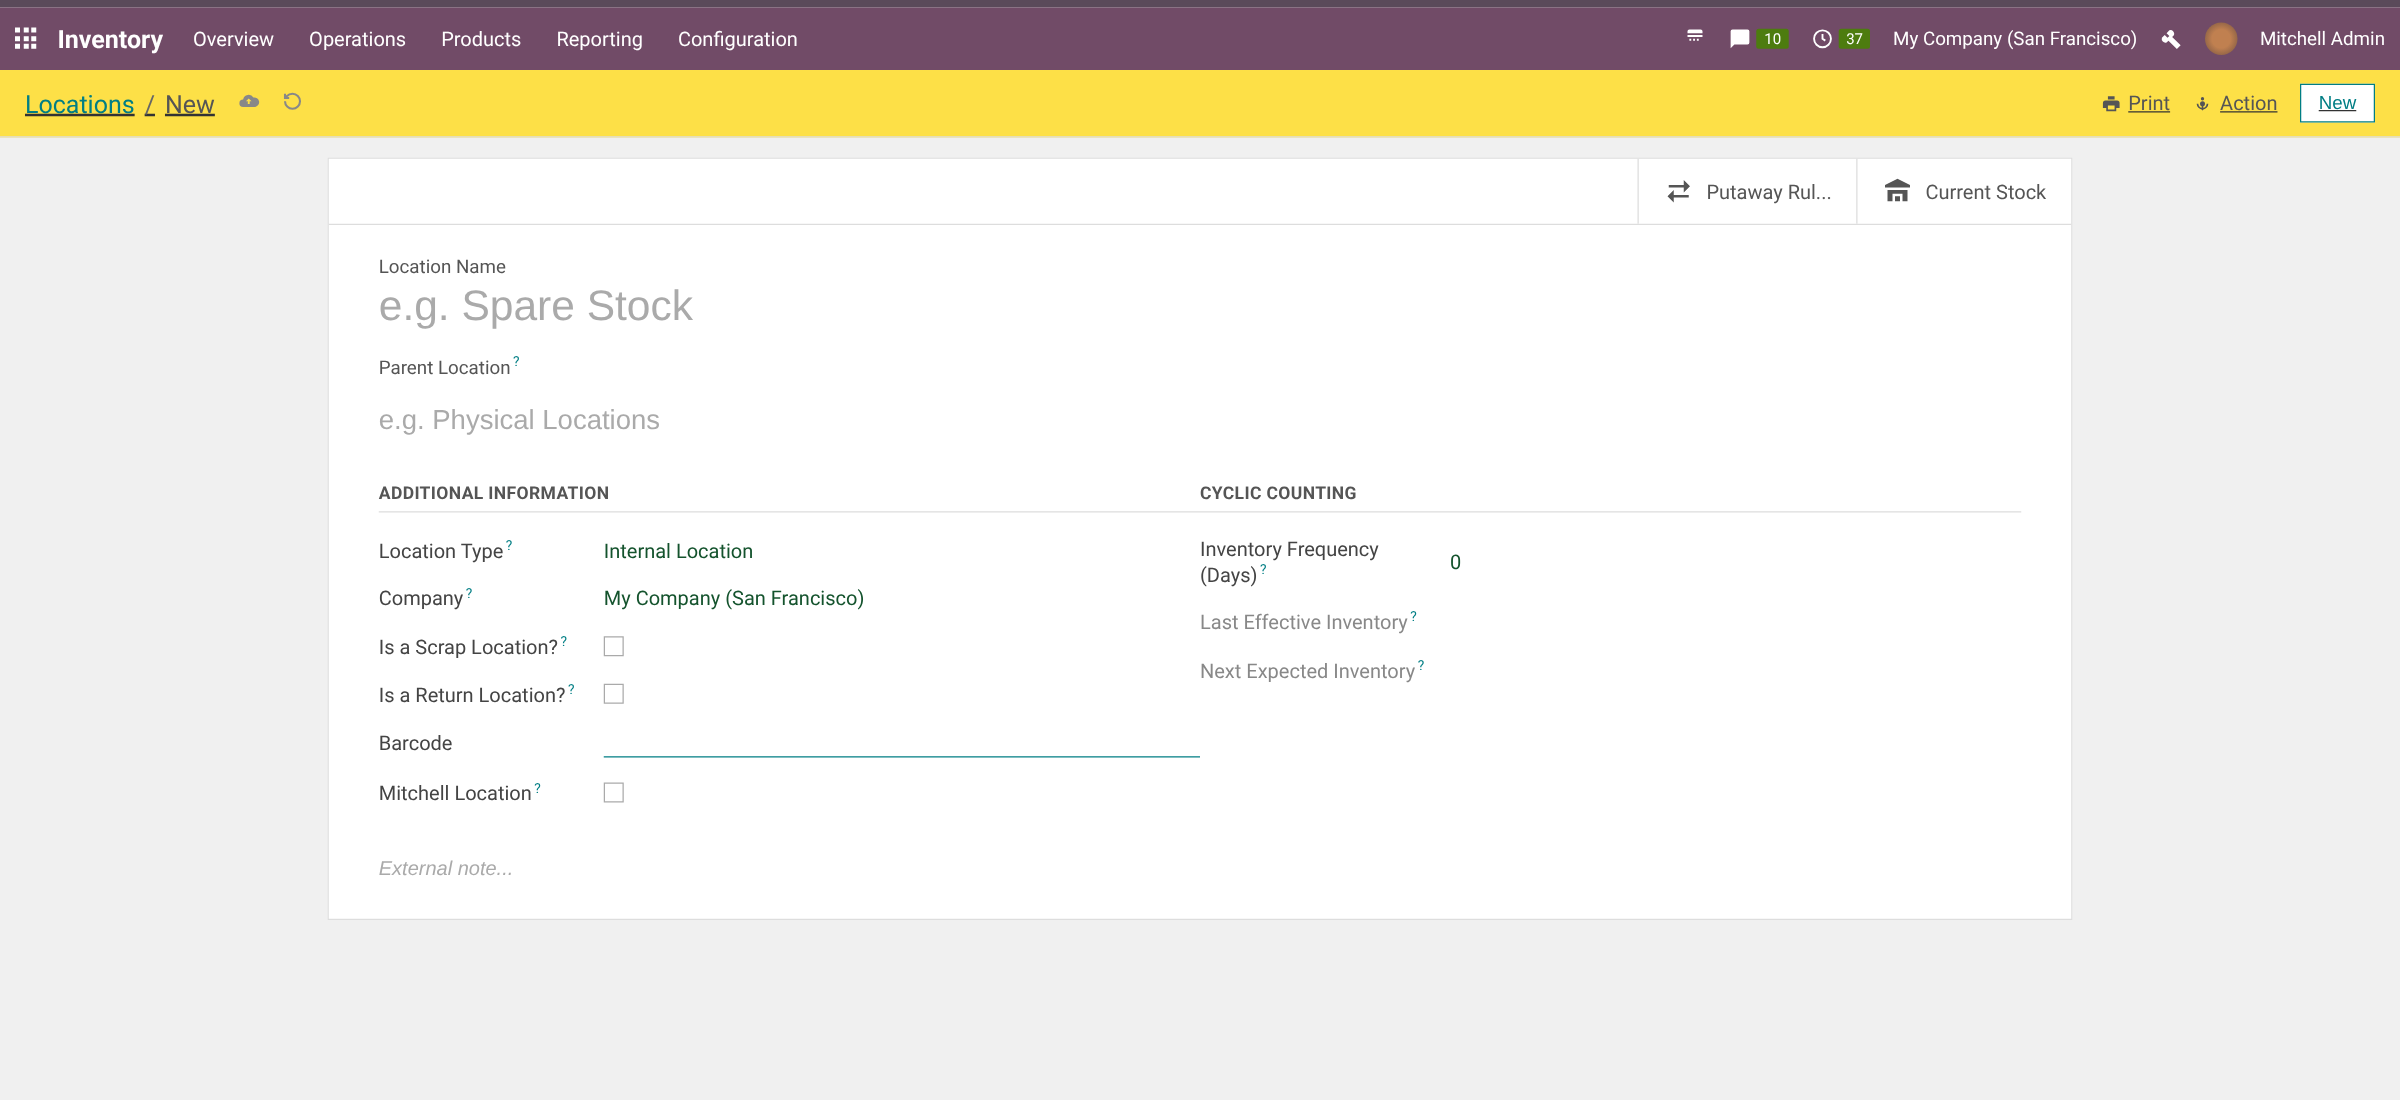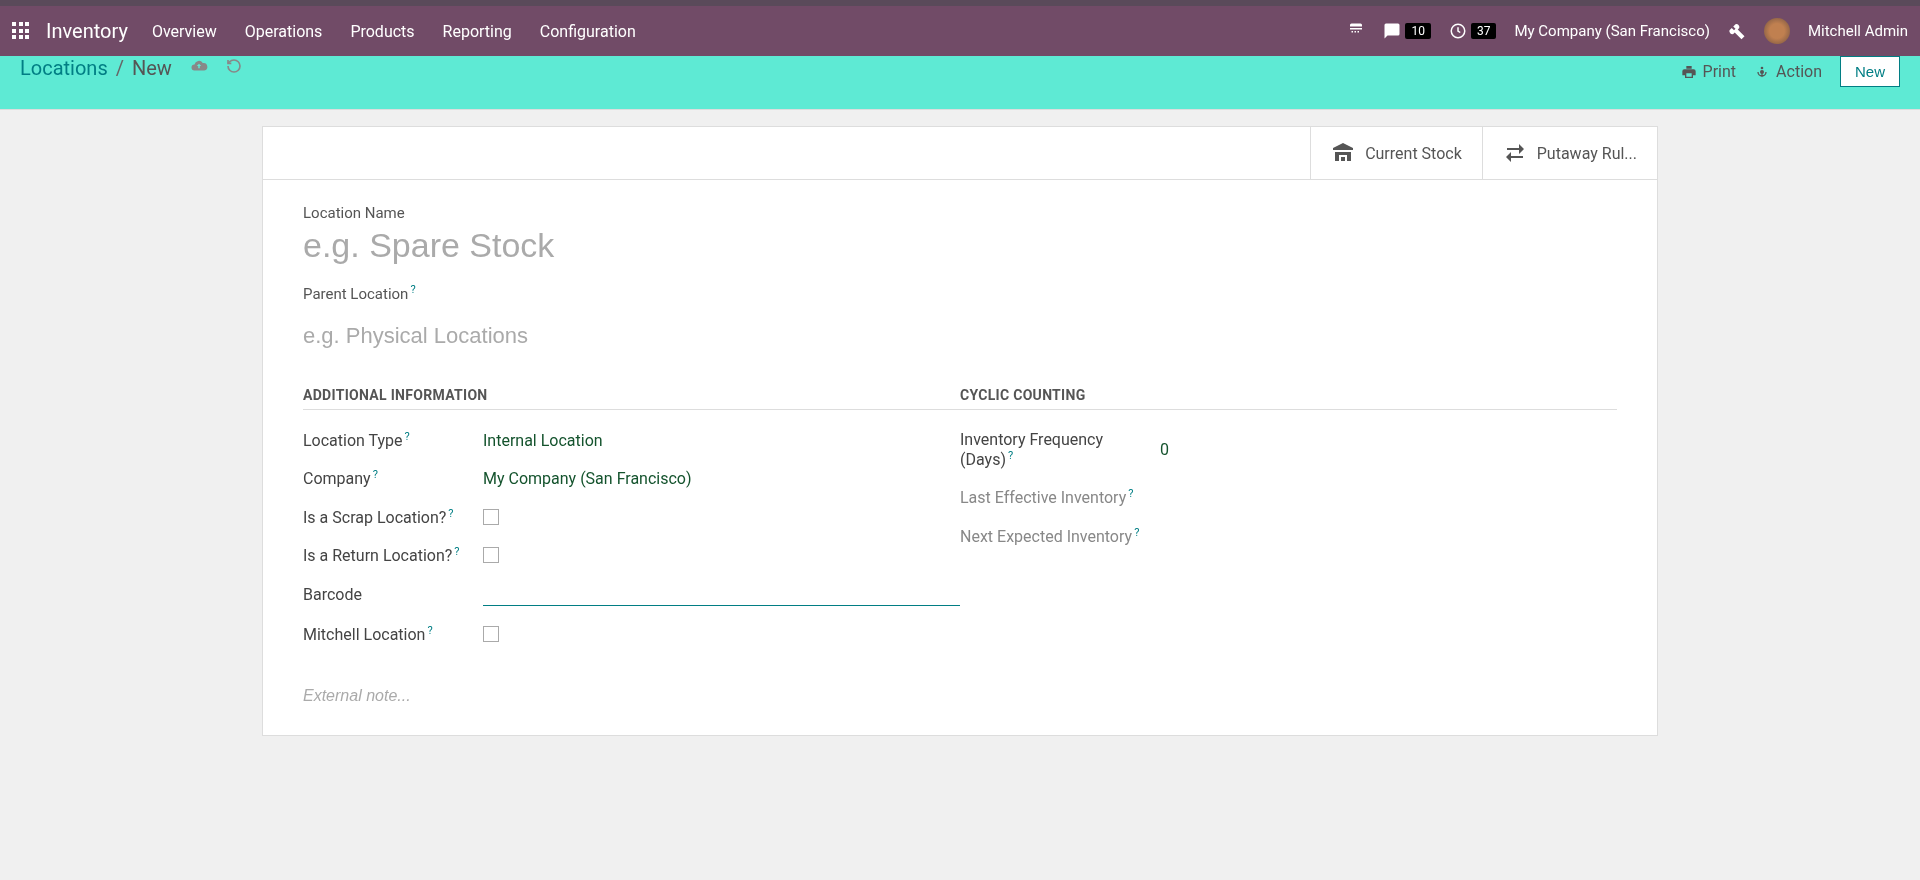--- a/index.html
+++ b/index.html
@@ -18,37 +18,38 @@
 .apps-icon {
   width: 18px; height: 18px;
   display: grid;
   grid-template-columns: repeat(3, 1fr);
   grid-template-rows: repeat(3, 1fr);
   gap: 2px;
   margin-right: 16px;
   cursor: pointer;
 }
 .apps-icon span { background: #fff; width: 4px; height: 4px; }
-.brand { font-size: 20px; font-weight: 400; margin-right: 24px; }
+.brand { font-size: 20px; font-weight: 700; margin-right: 24px; }
 .nav-menu { display: flex; gap: 28px; justify-content: flex-end; }
 .nav-menu a { color: #fff; text-decoration: none; font-size: 16px; cursor: pointer; }
 .nav-right { margin-left: auto; display: flex; align-items: center; gap: 18px; }
 .nav-icon { color: #fff; cursor: pointer; display: flex; align-items: center; gap: 4px; font-size: 15px; }
-.badge { background: #000000; color: #fff; font-size: 12px; padding: 1px 6px; border-radius: 2px; }
+.badge { background: #4d7c0f; color: #fff; font-size: 12px; padding: 1px 6px; border-radius: 2px; }
 .company-name { font-size: 15px; }
 .avatar { width: 26px; height: 26px; border-radius: 50%; background: radial-gradient(circle, #c08050 40%, #705040); }
 .user-name { font-size: 15px; }
 
 .control-bar {
-  background: #5eead4;
+  background: #fde047;
   border-bottom: 1px solid #ddd;
   height: 54px;
   display: flex;
-  align-items: flex-start;
+  align-items: center;
   padding: 0 20px;
+  text-decoration: underline;
 }
 .breadcrumb { font-size: 20px; display: flex; align-items: center; gap: 8px; }
 .breadcrumb .link { color: #017E84; cursor: pointer; }
 .breadcrumb .sep { color: #666; }
 .breadcrumb .current { color: #555; }
 .bc-icon { color: #888; margin-left: 10px; cursor: pointer; font-size: 16px; }
 .cb-right { margin-left: auto; display: flex; align-items: center; gap: 18px; }
 .cb-action { color: #555; cursor: pointer; font-size: 16px; display: flex; align-items: center; gap: 6px; }
 .btn-new { border: 1px solid #017E84; color: #017E84; background: #fff; padding: 6px 14px; font-size: 15px; cursor: pointer; }
 
@@ -214,30 +215,30 @@
     </div>
     <button class="btn-new">New</button>
   </div>
 </div>
 
 <div class="content-wrap">
   <div class="form-sheet">
     <div class="button-box">
       <div class="stat-btn">
         <svg viewBox="0 0 24 24">
+            <path d="M16 3l5 5-5 5V9H4V7h12V3zM8 21l-5-5 5-5v4h12v2H8v4z"></path>
+          </svg>
+        <span>Putaway Rul...</span>
+      </div>
+      <div class="stat-btn">
+        <svg viewBox="0 0 24 24">
             <path d="M12 2L2 7v2h20V7L12 2zM4 11v9h4v-6h8v6h4v-9H4zm6 9h4v-4h-4v4z"></path>
           </svg>
         <span>Current Stock</span>
       </div>
-      <div class="stat-btn">
-        <svg viewBox="0 0 24 24">
-            <path d="M16 3l5 5-5 5V9H4V7h12V3zM8 21l-5-5 5-5v4h12v2H8v4z"></path>
-          </svg>
-        <span>Putaway Rul...</span>
-      </div>
     </div>
 
     <div class="form-body">
       <div class="label-sm">Location Name</div>
       <input class="title-input" placeholder="e.g. Spare Stock" style="">
 
       <div class="parent-row">
         <span class="label-sm"><span>Parent Location</span><span class="help-q">?</span></span>
         <input class="parent-input" placeholder="e.g. Physical Locations" style="">
       </div>

